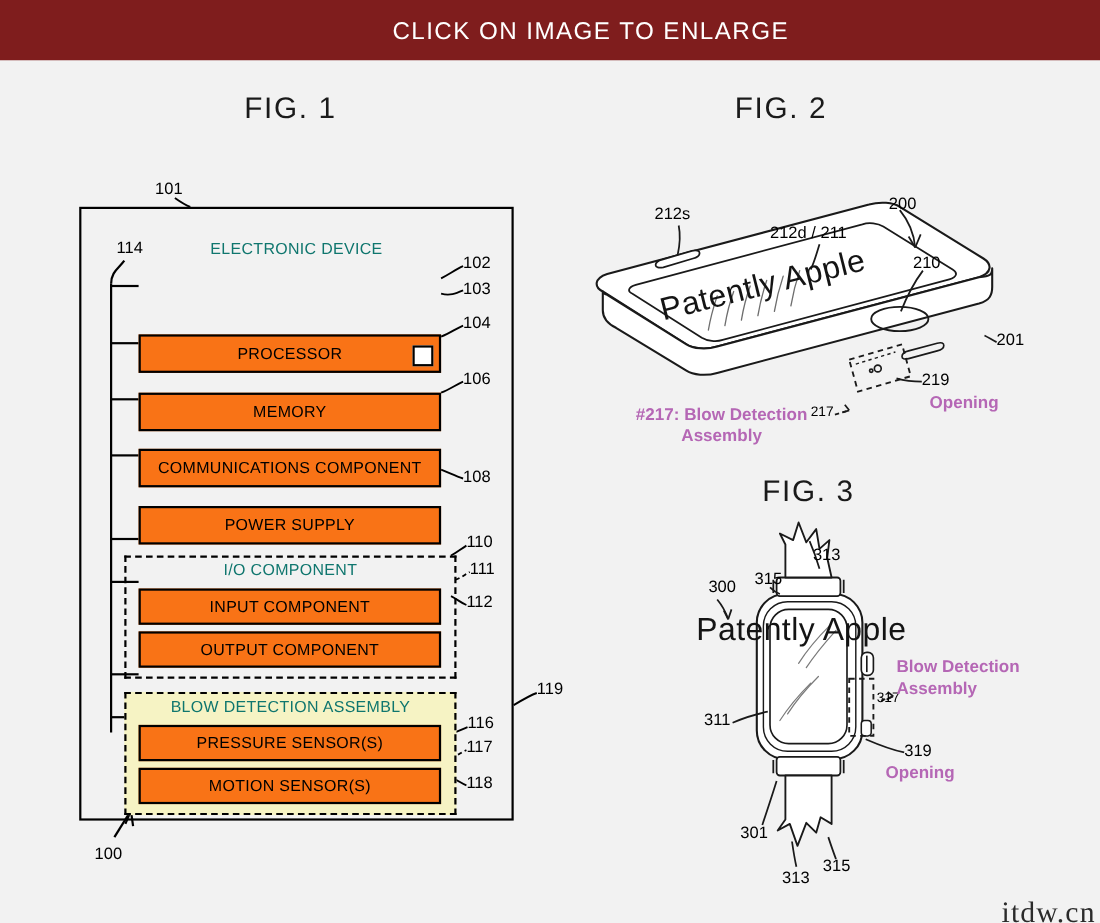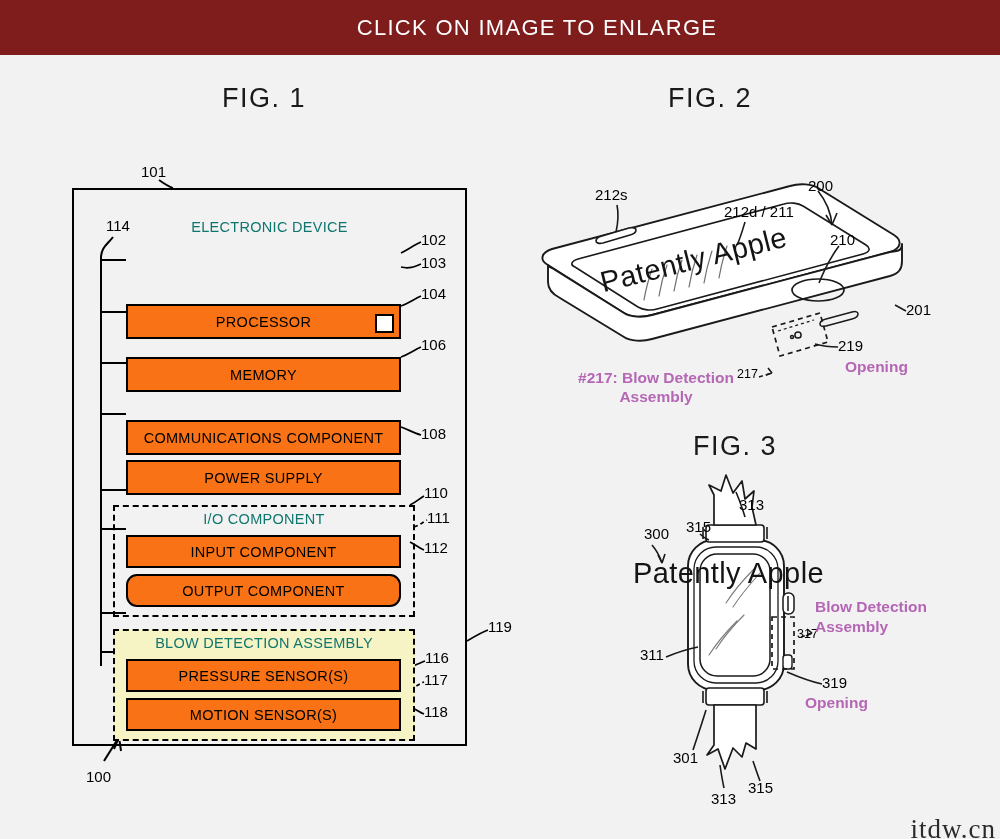--- a/index.html
+++ b/index.html
@@ -177,35 +177,35 @@
 
     <div class="blk" style="left:126px;top:249px;width:275px;height:35px;">
       <span>PROCESSOR</span>
     </div>
     <div style="position:absolute;left:375px;top:259px;width:15px;height:15px;border:2.2px solid #000;background:#fff;"></div>
 
     <div class="blk" style="left:126px;top:302px;width:275px;height:35px;">
       <span>MEMORY</span>
     </div>
 
-    <div class="blk" style="left:126px;top:365px;width:275px;height:35px;">
+    <div class="blk" style="left:126px;top:353px;width:275px;height:35px;">
       <span>COMMUNICATIONS COMPONENT</span>
     </div>
 
     <div class="blk" style="left:126px;top:405px;width:275px;height:35px;">
       <span>POWER SUPPLY</span>
     </div>
 
     <div class="dashbox" style="left:113px;top:450px;width:302px;height:112px;"></div>
     <div class="grouplabel" style="left:113px;top:456px;width:302px;">I/O COMPONENT</div>
 
     <div class="blk" style="left:126px;top:480px;width:275px;height:33px;">
       <span>INPUT COMPONENT</span>
     </div>
-    <div class="blk" style="left:126px;top:519px;width:275px;height:33px;border-radius:11px;">
+    <div class="blk" style="left:126px;top:519px;width:275px;height:33px;">
       <span>OUTPUT COMPONENT</span>
     </div>
 
     <div class="yellowbox" style="left:113px;top:574px;width:302px;height:112px;"></div>
     <div class="grouplabel" style="left:113px;top:580px;width:302px;">BLOW DETECTION ASSEMBLY</div>
 
     <div class="blk" style="left:126px;top:604px;width:275px;height:33px;">
       <span>PRESSURE SENSOR(S)</span>
     </div>
     <div class="blk" style="left:126px;top:643px;width:275px;height:33px;">
@@ -319,21 +319,21 @@
         <path d="M832,170 L826,160 M832,170 L837,158"></path>
 
         <path d="M759,322 L772,318" stroke-dasharray="4,3"></path>
         <path d="M772,318 L768,313 M772,318 L766,320"></path>
       </g>
     </svg>
 
     <div class="pa-mark" style="left:597px;top:212px;font-size:29px;transform:rotate(-14deg);transform-origin:left top;">Patently Apple</div>
 
     <div class="refnum" style="left:595px;top:131px;">212s</div>
-    <div class="refnum" style="left:724px;top:148px;">212d / 211</div>
+    <div class="refnum" style="left:700px;top:148px;">212d / 211</div>
     <div class="refnum" style="left:808px;top:122px;">200</div>
     <div class="refnum" style="left:830px;top:176px;">210</div>
     <div class="refnum" style="left:906px;top:246px;">201</div>
     <div class="refnum" style="left:838px;top:282px;">219</div>
     <div class="refnum sm" style="left:737px;top:312px;">217</div>
 
     <div class="purple ctr" style="left:572px;top:313px;width:168px;">
       <div>#217: Blow Detection</div>
       <div>Assembly</div>
     </div>

